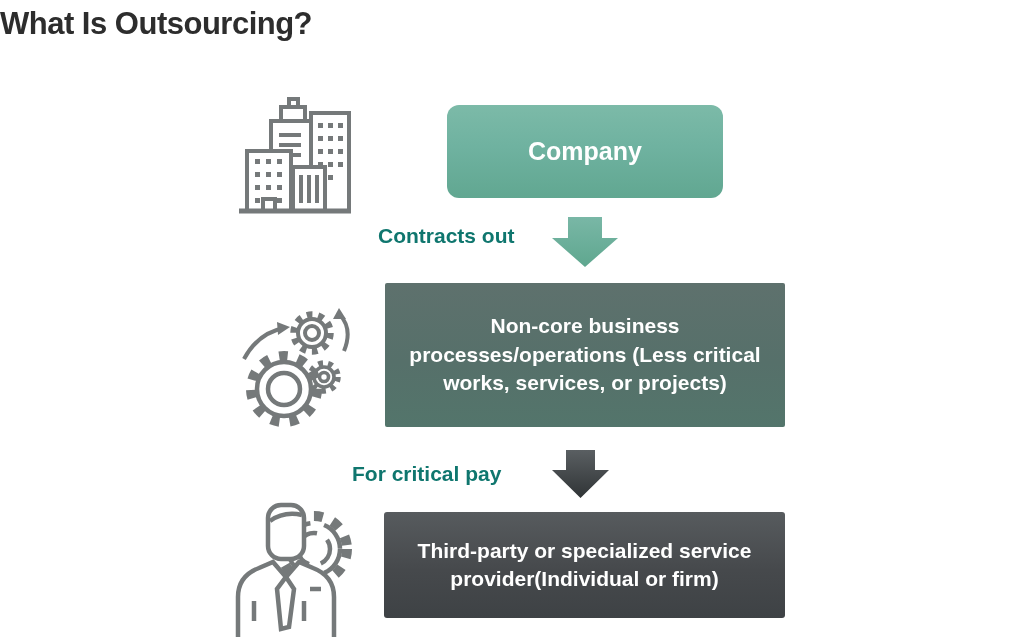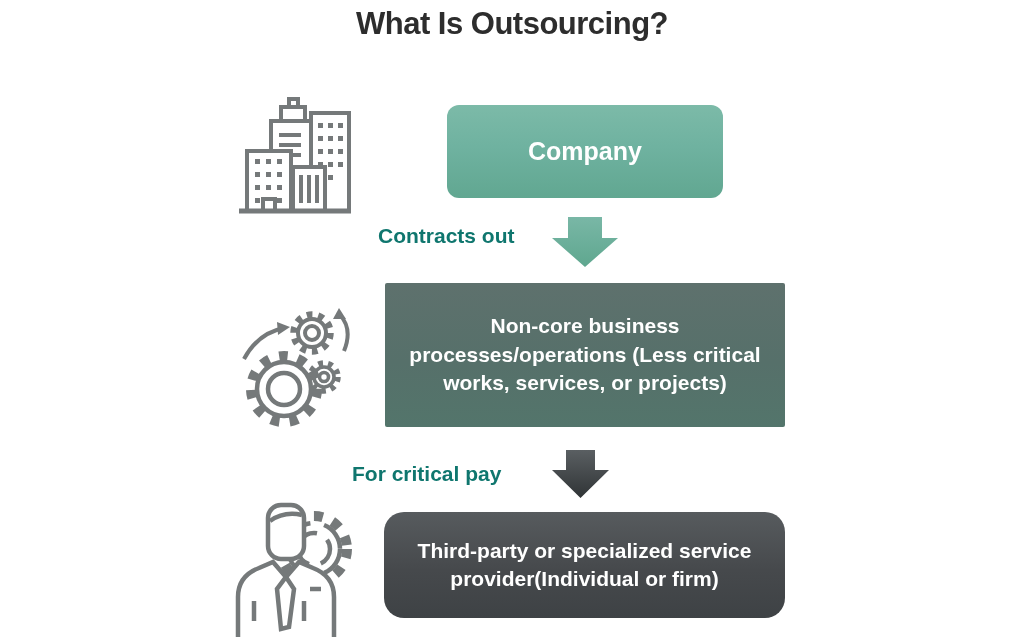--- a/index.html
+++ b/index.html
@@ -13,21 +13,21 @@
     width: 1024px;
     height: 643px;
     background: #ffffff;
     overflow: hidden;
   }
   .title {
     position: absolute;
     top: 6px;
     left: 0;
     width: 1024px;
-    text-align: center;
+    text-align: left;
     font-size: 31px;
     font-weight: 700;
     letter-spacing: -0.5px;
     color: #2d2d2d;
     margin: 0;
   }
   .box {
     position: absolute;
     display: flex;
     align-items: center;
@@ -55,21 +55,21 @@
     background: linear-gradient(180deg, #5e716d 0%, #56706a 55%, #53756b 100%);
     font-size: 21px;
     line-height: 1.38;
     padding: 8px 20px;
   }
   .box-provider {
     left: 384px;
     top: 512px;
     width: 401px;
     height: 106px;
-    border-radius: 20px;
+    border-radius: 3px;
     background: linear-gradient(180deg, #575b5e 0%, #46494c 55%, #3e4245 100%);
     font-size: 21px;
     line-height: 1.35;
     padding: 6px 16px;
   }
   .connector-label {
     position: absolute;
     font-size: 21px;
     font-weight: 700;
     color: #0f766e;

